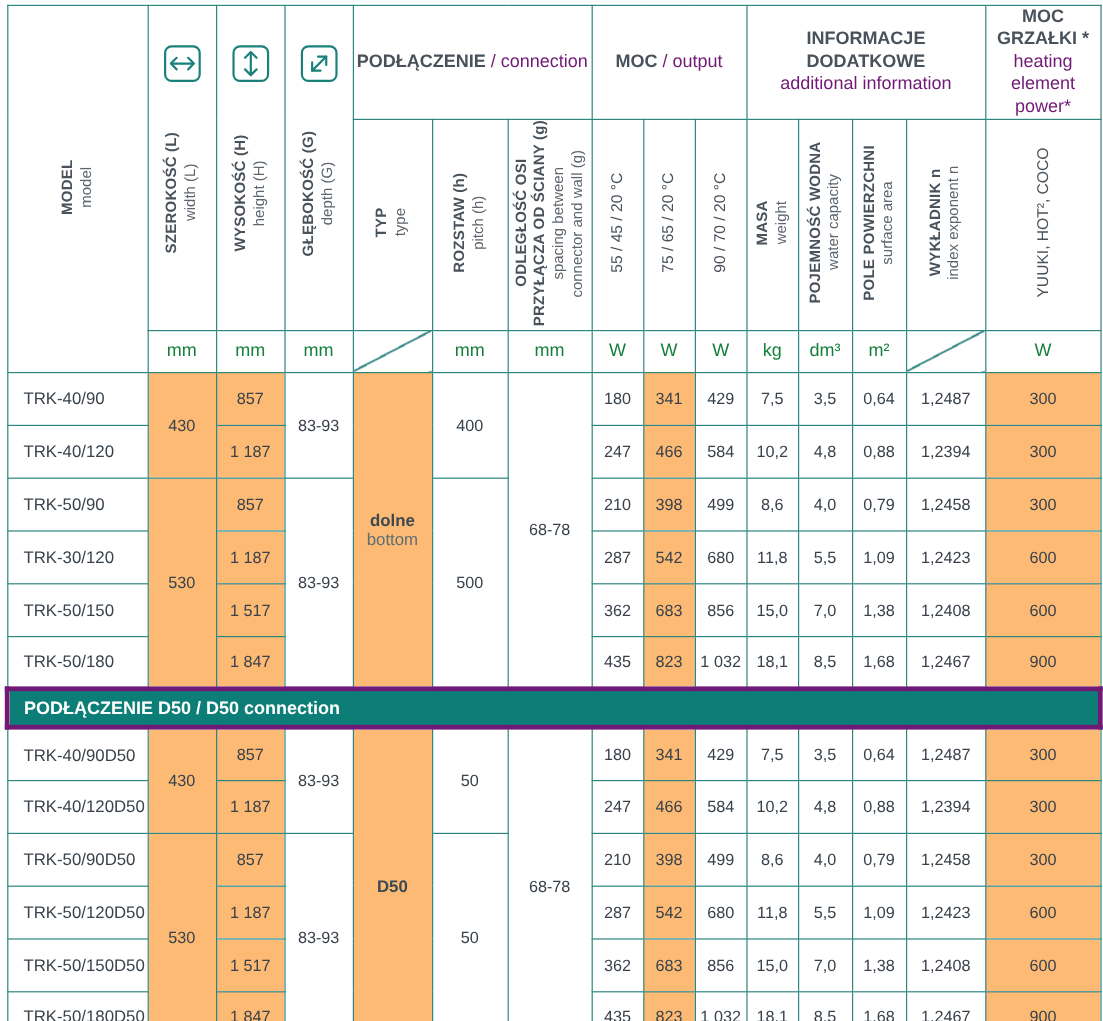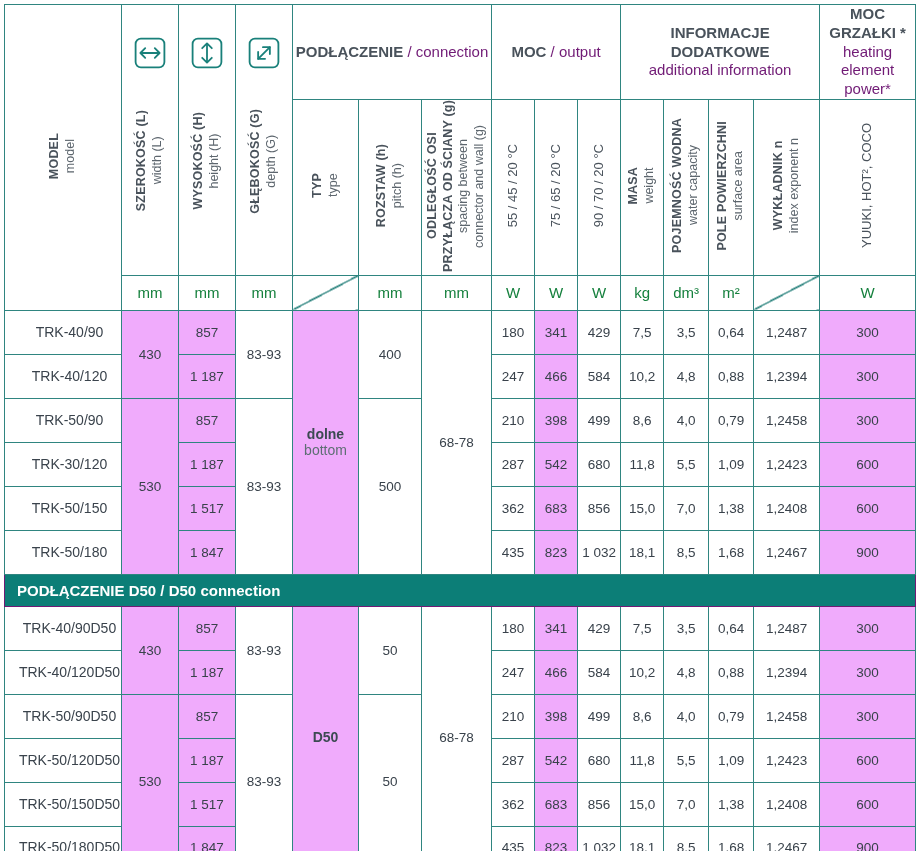--- a/index.html
+++ b/index.html
@@ -5,26 +5,26 @@
   html,body{margin:0;padding:0;background:#ffffff;}
   body{width:919px;height:851px;font-family:"Liberation Sans",sans-serif;color:#3a434c;}
   .wrap{padding:4px 4px 0 4px;}
   table{border-collapse:collapse;table-layout:fixed;width:911px;
         border:1px solid #2f8580;border-bottom:4px solid #0c7e77;}
   td{border:1px solid #2f8580;text-align:center;vertical-align:middle;
      font-size:14px;padding:0;overflow:hidden;}
   tr.h1{height:86px;} tr.h2{height:151px;} tr.h3{height:35px;}
   tr.data{height:44px;} tr.bandrow{height:32px;}
 
-  .shade{background:#f0abfc;}
-  .model{text-align:center;padding-left:13px;font-size:14px;color:#3a434c;}
+  .shade{background:#fdba74;}
+  .model{text-align:left;padding-left:13px;font-size:14px;color:#3a434c;}
   .num{font-size:13.5px;color:#39424b;}
 
   .band{background:#0c7e77;color:#ffffff;font-weight:bold;text-align:left;
-        padding-left:12px;font-size:15px;border:1px solid #701a75;}
+        padding-left:12px;font-size:15px;border:4px solid #701a75;}
 
   .gtitle{font-size:15px;color:#49525b;line-height:1.25;white-space:pre-line;}
   .gtitle .pl{font-weight:700;}
   .gtitle .en{font-weight:400;color:#701a75;}
 
   .vt{display:inline-block;writing-mode:vertical-rl;transform:rotate(180deg);
       white-space:pre-line;line-height:1.25;}
   .vt .pl{display:block;font-weight:600;font-size:12.5px;color:#49525b;letter-spacing:.2px;}
   .vt .en{display:block;font-weight:400;font-size:12.5px;color:#5d666e;}
   .vt .one{display:block;font-weight:400;font-size:13px;color:#49525b;}

